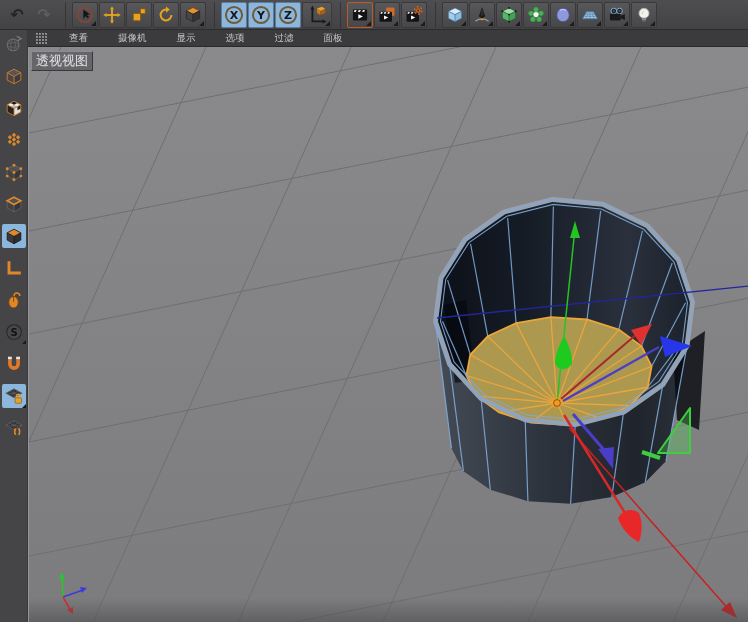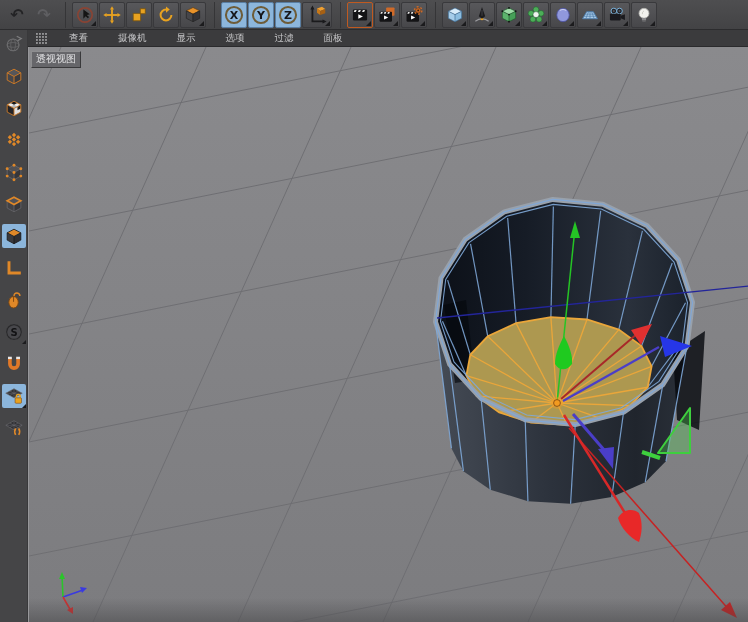--- a/index.html
+++ b/index.html
@@ -59,21 +59,21 @@
     border-left:4px solid transparent;border-bottom:4px solid #1b1b1d;
   }
   
   .viewport{
     position:absolute;left:28px;top:47px;width:720px;height:575px;
     border-left:1px solid #97979a;box-sizing:border-box;
     background:linear-gradient(#8a8a8d,#7c7c7f);
   }
   .vp-label{
     position:absolute;left:2px;top:4px;z-index:5;
-    background:#66666a;color:#e2e2e4;font-size:10px;line-height:1;
+    background:#66666a;color:#e2e2e4;font-size:13px;line-height:1;
     padding:2px 4px 3px 4px;
     border-top:1px solid #8e8e90;border-left:1px solid #8e8e90;
     border-right:1px solid #39393b;border-bottom:1px solid #39393b;
     cursor:default;
   }
   #scene{position:absolute;left:0;top:0;}
   svg text{font-family:"DejaVu Sans","Liberation Sans",sans-serif;}
 </style>
 </head>
 <body>

